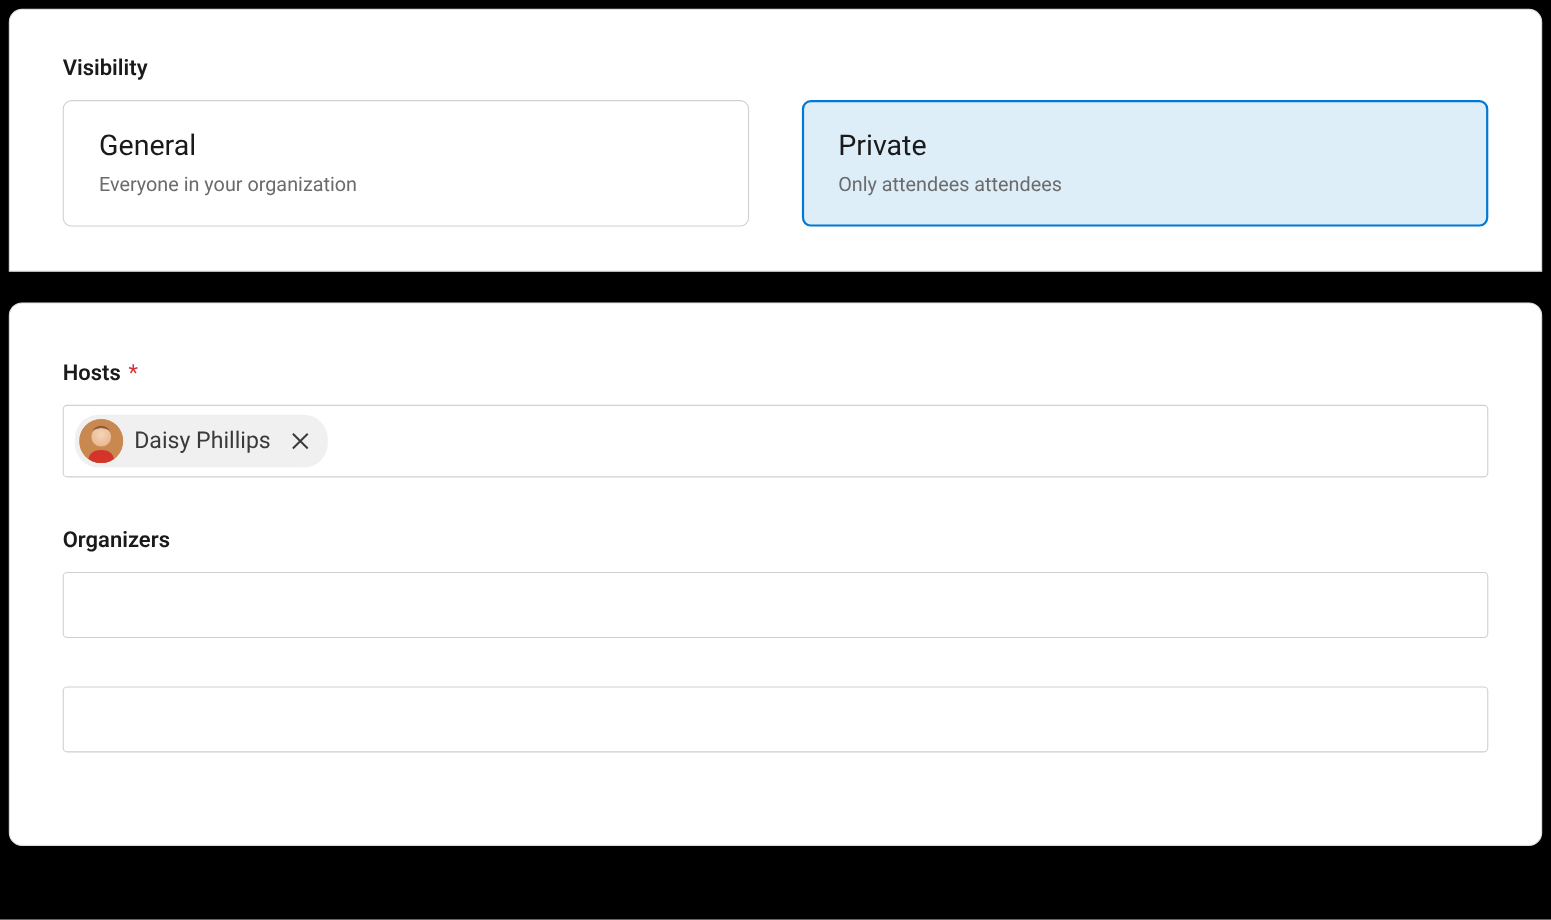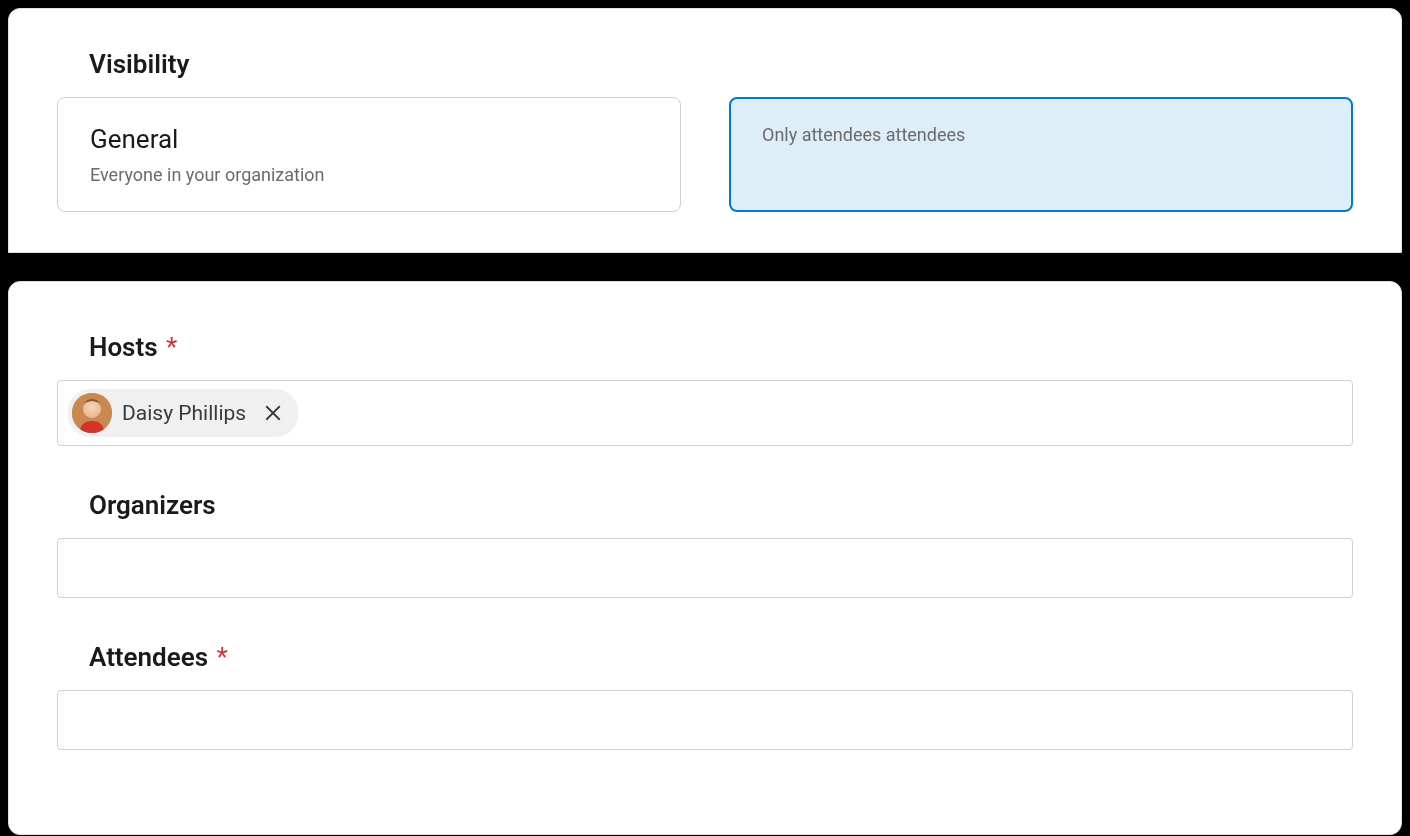--- a/index.html
+++ b/index.html
@@ -32,25 +32,24 @@
       padding-top: 40px;
       padding-bottom: 40px;
     }
     
     .card-bottom {
       margin-top: 28px;
       padding-top: 50px;
     }
     
     .section-label {
-      font-size: 26px;
+      font-size: 20px;
       font-weight: 600;
       color: #1a1a1a;
       margin-bottom: 18px;
-      margin-left: 32px;
     }
     
     .required-asterisk {
       color: #d13438;
       font-weight: 400;
       margin-left: 2px;
     }
     
     .visibility-options {
       display: flex;
@@ -165,20 +164,21 @@
 <body>
 
 <div class="card card-top">
   <div class="section-label">Visibility</div>
   <div class="visibility-options">
     <div class="visibility-option">
       <div class="visibility-option-title">General</div>
       <div class="visibility-option-description">Everyone in your organization</div>
     </div>
     <div class="visibility-option selected">
+      <div class="visibility-option-title">Private</div>
       <div class="visibility-option-description">Only attendees attendees</div>
     </div>
   </div>
 </div>
 
 <div class="card card-bottom">
 
   <div class="field-group">
     <div class="section-label">
       <span>Hosts</span>
@@ -214,22 +214,18 @@
   <div class="field-group">
     <div class="section-label">
       <span>Organizers</span>
     </div>
     <div class="input-container">
       <input type="text" class="input-field" style="">
     </div>
   </div>
 
   <div class="field-group">
-    <div class="section-label">
-      <span>Attendees</span>
-      <span class="required-asterisk">*</span>
-    </div>
     <div class="input-container">
       <input type="text" class="input-field" style="">
     </div>
   </div>
 
 </div>
 
 </body></html>

